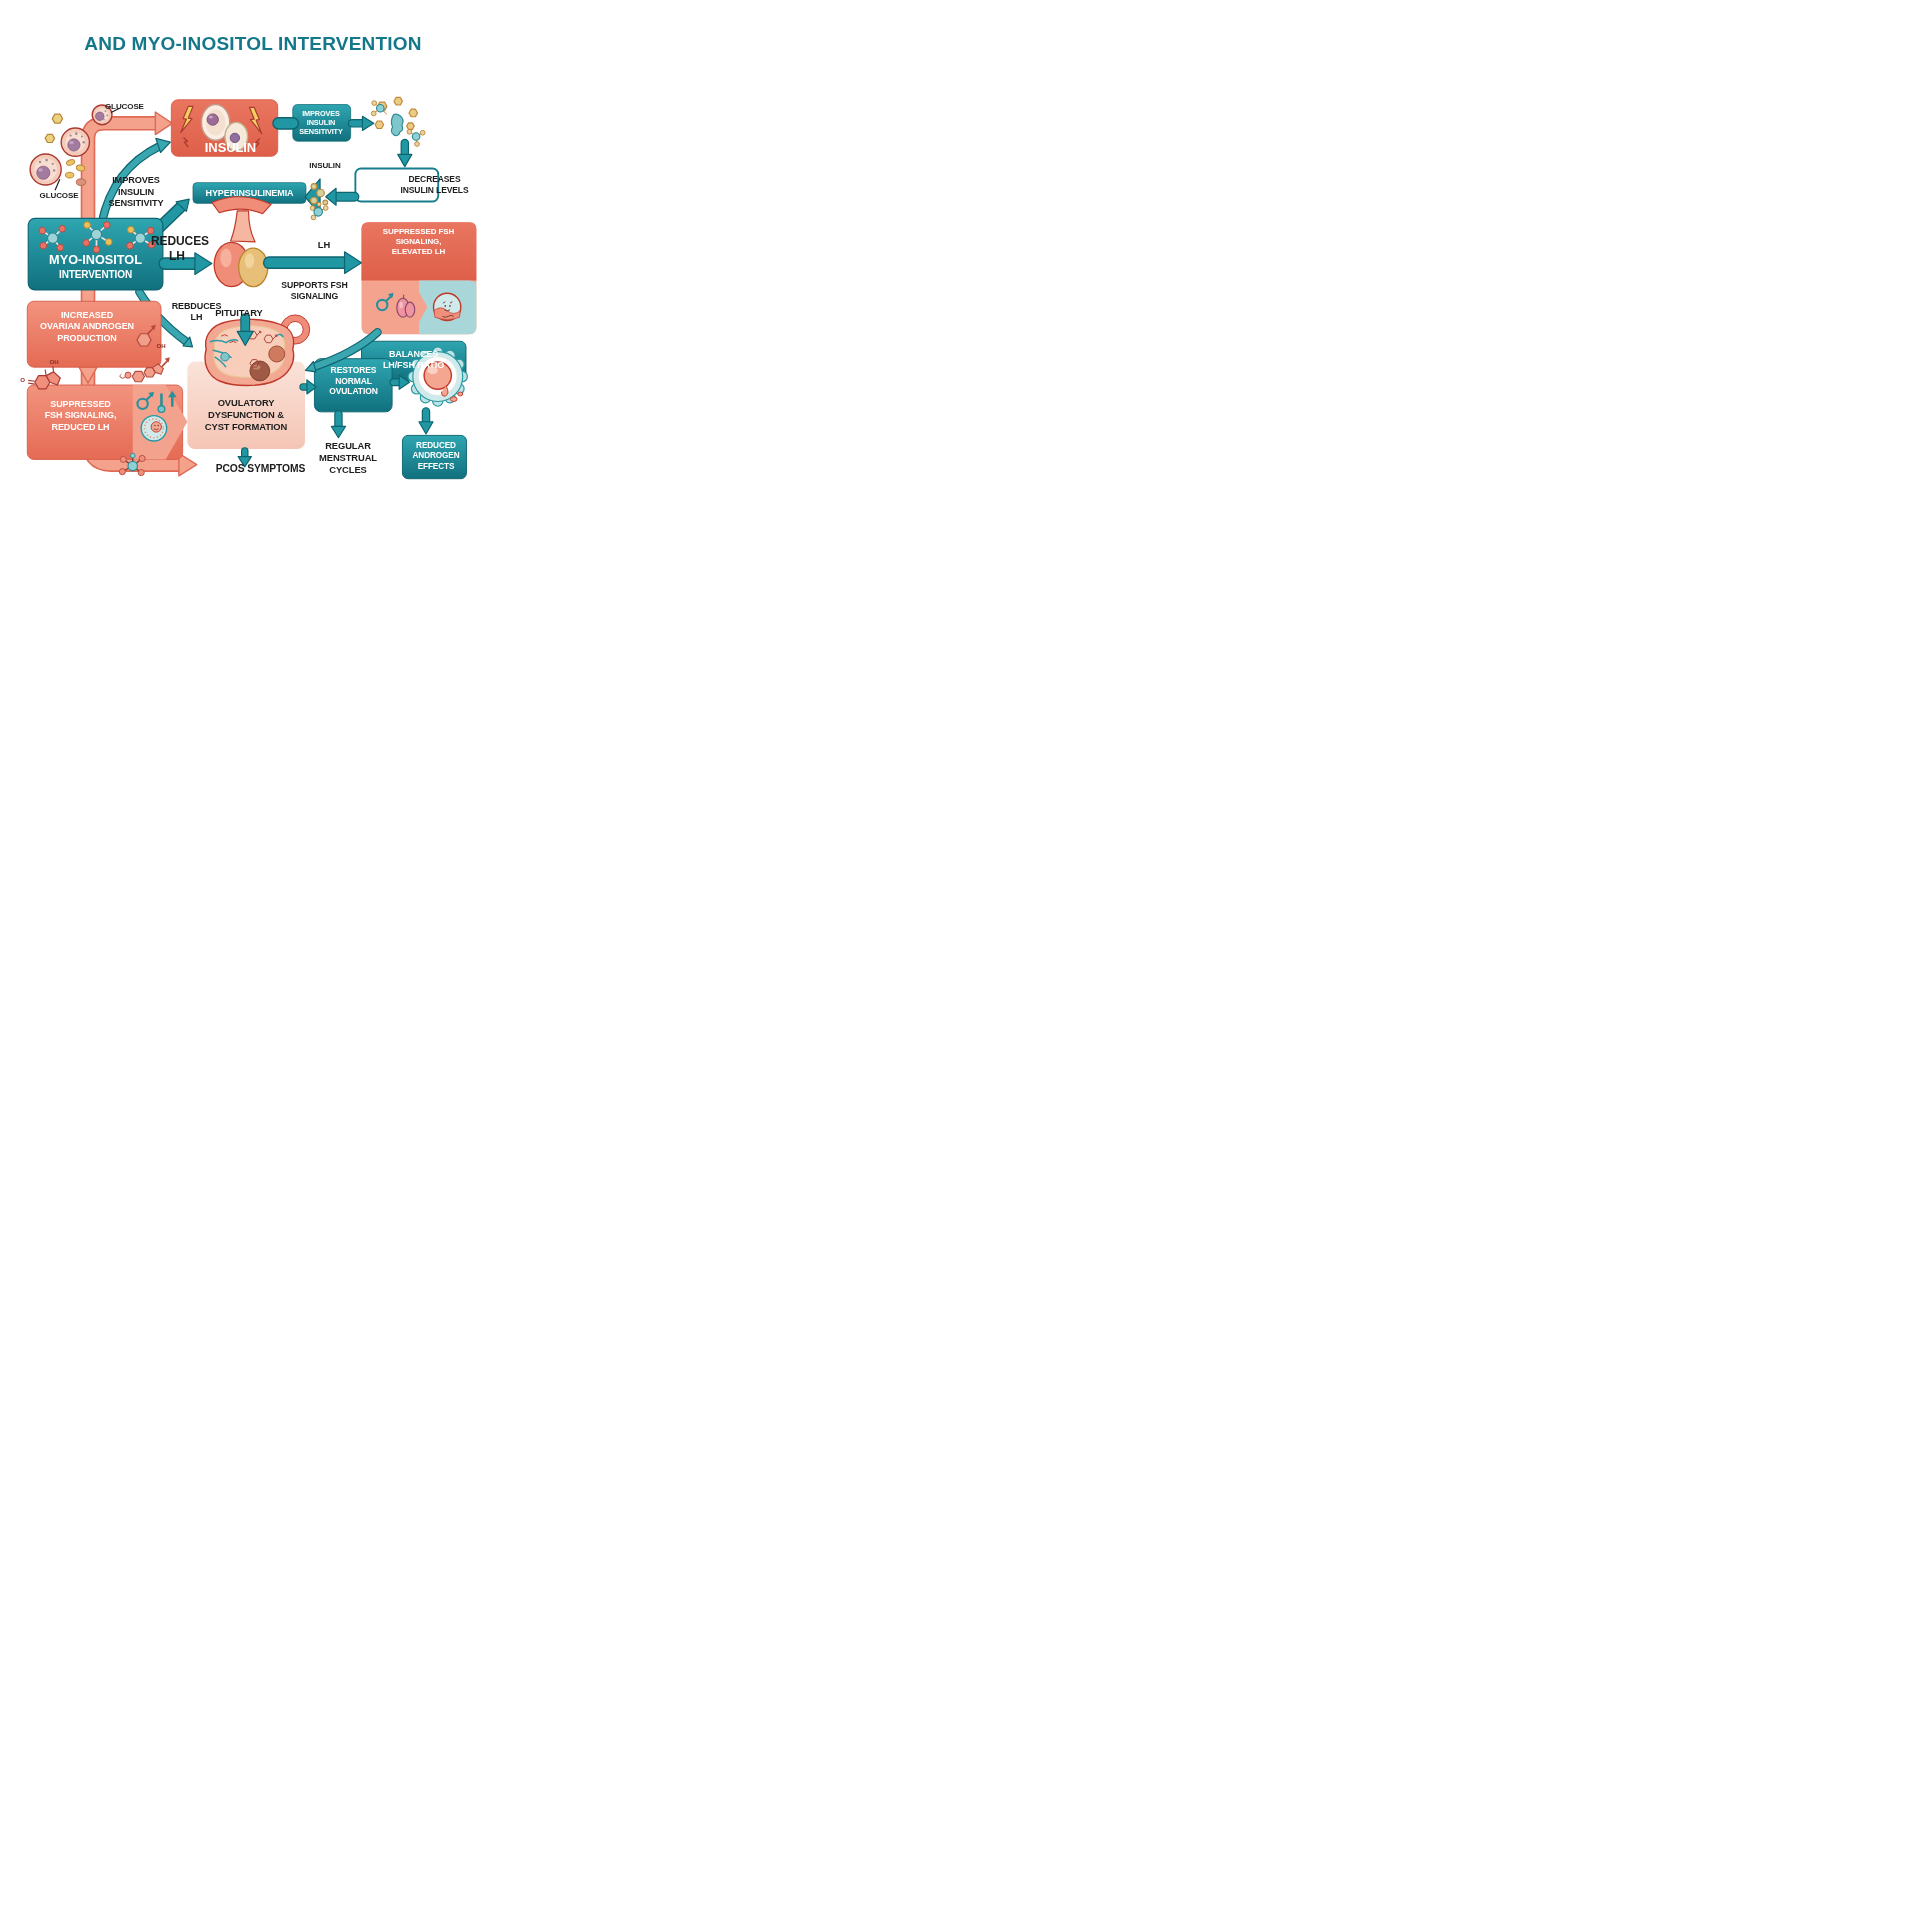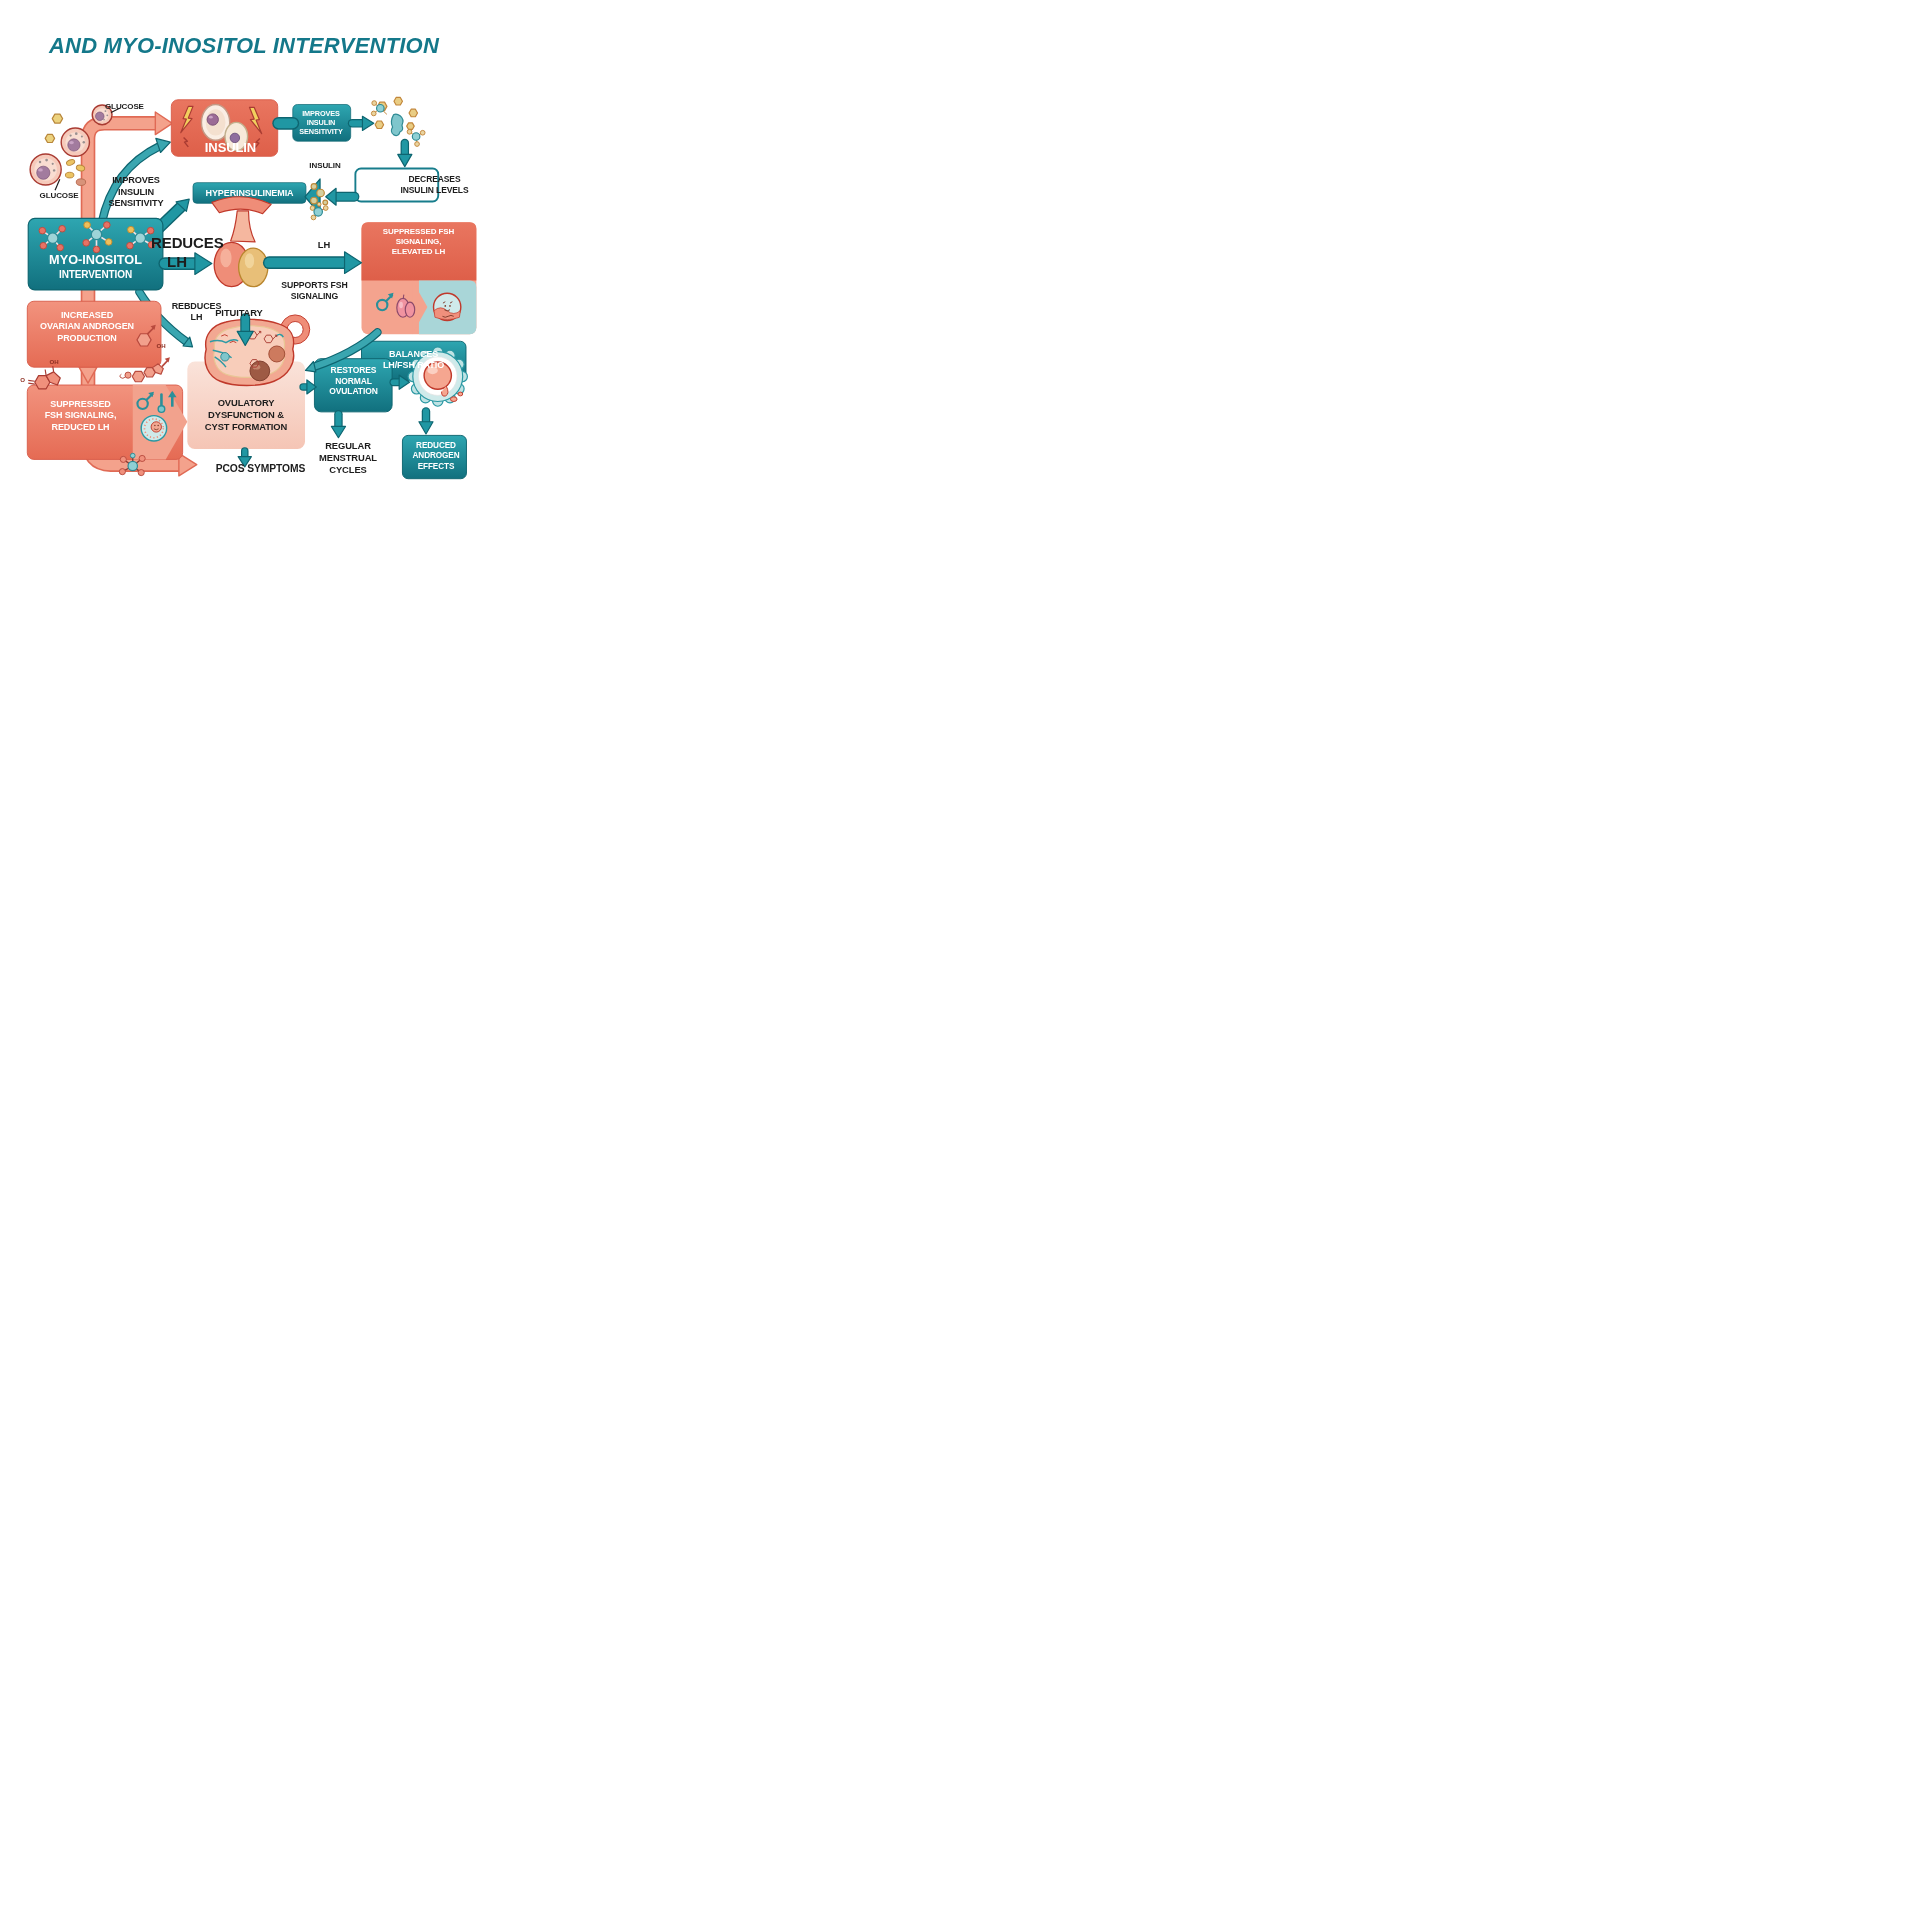--- a/index.html
+++ b/index.html
@@ -397,21 +397,21 @@
     <path d="M282,990 L262,976 M282,990 L302,974 M282,990 L260,1002 M282,990 L300,1004 M282,990 L282,968" stroke="#8d3a30" stroke-width="3"></path>
     <circle cx="262" cy="976" r="6.5" fill="#f0907c" stroke="#b84a3e" stroke-width="2"></circle>
     <circle cx="302" cy="974" r="6.5" fill="#f0907c" stroke="#b84a3e" stroke-width="2"></circle>
     <circle cx="260" cy="1002" r="6.5" fill="#f0907c" stroke="#b84a3e" stroke-width="2"></circle>
     <circle cx="300" cy="1004" r="6.5" fill="#f0907c" stroke="#b84a3e" stroke-width="2"></circle>
     <circle cx="282" cy="968" r="5" fill="#8fd0d4" stroke="#2e8a94" stroke-width="2"></circle>
     <circle cx="282" cy="990" r="10" fill="#8fd0d4" stroke="#2e8a94" stroke-width="2.5"></circle>
   </g>
 </svg>
 
-<div class="lbl title-teal" style="left:3px;top:32px;width:482px;font-size:22px;font-weight:800;letter-spacing:0.2px;font-style:italic;">AND MYO-INOSITOL INTERVENTION</div>
+<div class="lbl title-teal" style="left:12px;top:32px;width:482px;font-size:19px;font-weight:800;letter-spacing:0.2px;">AND MYO-INOSITOL INTERVENTION</div>
 
 <div class="lbl" style="left:105px;top:102px;width:56px;font-size:8px;text-align:left;font-weight:900;">GLUCOSE</div>
 <div class="lbl" style="left:33px;top:191px;width:52px;font-size:8px;font-weight:900;">GLUCOSE</div>
 
 <div class="lbl white" style="left:180px;top:140px;width:101px;font-size:13px;">INSULIN RESISTANCE</div>
 
 <div class="lbl white" style="left:293px;top:109px;width:56px;font-size:7.3px;">IMPROVES
 INSULIN
 SENSITIVITY</div>
 
@@ -419,21 +419,21 @@
 
 <div class="lbl" style="left:356px;top:174px;width:81px;font-size:8.5px;font-weight:900;margin-left:38px;">DECREASES
 INSULIN LEVELS</div>
 
 <div class="lbl white" style="left:194px;top:188px;width:111px;font-size:9px;">HYPERINSULINEMIA</div>
 
 <div class="lbl" style="left:104px;top:175px;width:64px;font-size:9.2px;font-weight:900;">IMPROVES
 INSULIN
 SENSITIVITY</div>
 
-<div class="lbl" style="left:151px;top:234px;width:52px;font-size:15px;font-weight:900;">REDUCES
+<div class="lbl" style="left:151px;top:234px;width:52px;font-size:12px;font-weight:900;">REDUCES
 LH</div>
 
 <div class="lbl white" style="left:30px;top:252px;width:131px;font-size:12.7px;font-weight:900;letter-spacing:0;">MYO-INOSITOL</div>
 <div class="lbl white" style="left:30px;top:269px;width:131px;font-size:10px;">INTERVENTION</div>
 
 <div class="lbl" style="left:208px;top:307px;width:62px;font-size:9.4px;font-weight:900;">PITUITARY</div>
 
 <div class="lbl" style="left:310px;top:239px;width:28px;font-size:9.4px;font-weight:900;">LH</div>
 
 <div class="lbl white" style="left:363px;top:227px;width:111px;font-size:8px;">SUPPRESSED FSH

